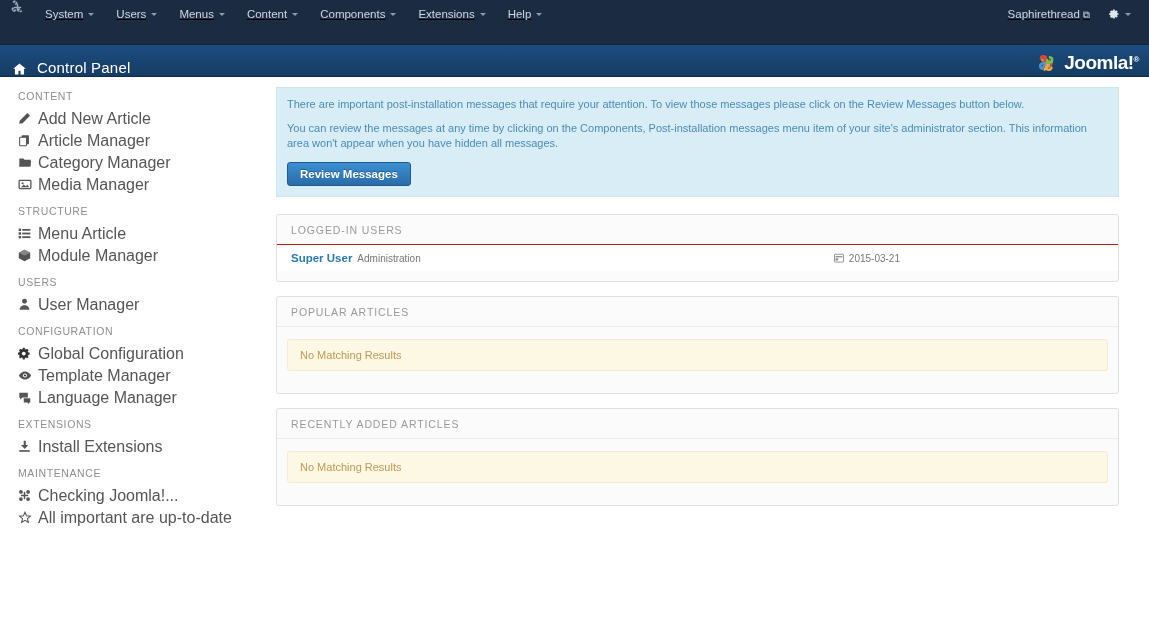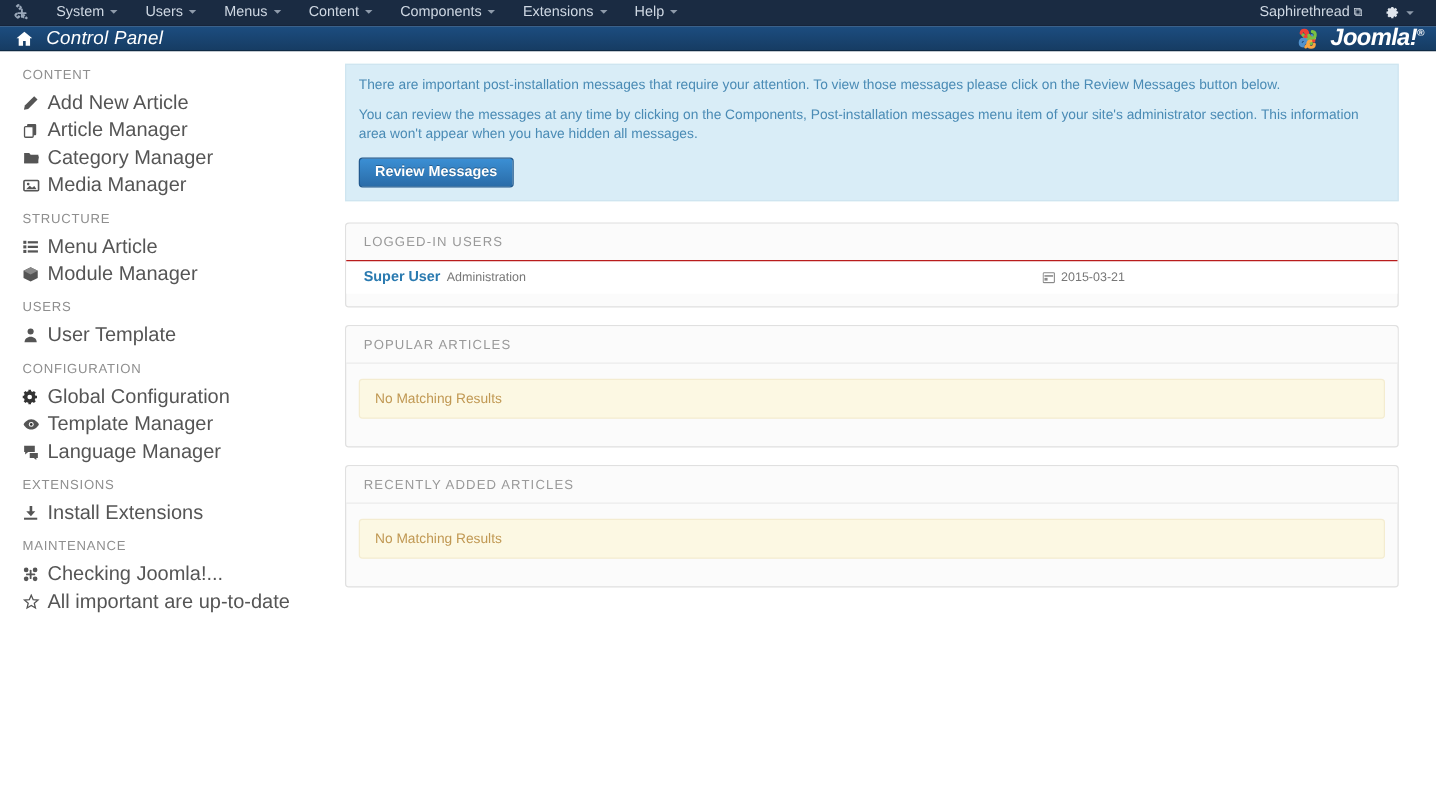--- a/index.html
+++ b/index.html
@@ -5,26 +5,27 @@
   * { box-sizing: border-box; margin: 0; padding: 0; }
   html, body {
     width: 1149px; height: 643px;
     font-family: "Liberation Sans", sans-serif;
     background: #fff;
     overflow: hidden;
   }
 
   
   .topbar {
-    height: 21px;
+    height: 45px;
     background: #1a2b42;
     display: flex;
-    align-items: center;
+    align-items: flex-start;
     position: relative;
     border-bottom: 1px solid #16243a;
+    text-decoration: underline;
   }
   .topbar-brand {
     width: 34px; display: flex; align-items: center; justify-content: center;
   }
   .jmark { display: block; }
   .menu-list { display: flex; align-items: center; height: 28px; }
   .menu-item {
     color: #cfd8e3;
     font-size: 11.5px;
     padding: 0 11px;
@@ -54,27 +55,26 @@
     height: 28px; line-height: 28px; cursor: pointer;
   }
   .ext-icon { font-size: 10px; color: #cfd8e3; margin-left: 3px; }
   .gear-wrap {
     display: flex; align-items: center; padding: 0 8px 0 12px;
     height: 28px; cursor: pointer;
   }
 
   
   .subheader {
-    height: 20px;
+    height: 32px;
     background: linear-gradient(to bottom, #1c4d80 0%, #163c63 100%);
     display: flex;
-    align-items: center;
+    align-items: flex-end;
     position: relative;
     border-bottom: 1px solid #0f2a44;
-    font-style: italic;
   }
   .home-icon { margin: 0 10px 0 12px; display: flex; align-items: center; }
   .page-title {
     color: #ffffff;
     font-size: 15px;
     font-weight: 400;
     letter-spacing: 0.2px;
   }
   .joomla-logo {
     margin-left: auto;
@@ -358,21 +358,21 @@
 
     <div class="side-group">
       <div class="side-head">USERS</div>
       <div class="side-item">
         <span class="side-ico">
           <svg width="13" height="13" viewBox="0 0 16 16">
               <circle cx="8" cy="4" r="3" fill="#555"></circle>
               <path fill="#555" d="M2 14.5c0-3.3 2.7-5.5 6-5.5s6 2.2 6 5.5z"></path>
             </svg>
         </span>
-        <span class="side-label">User Template</span>
+        <span class="side-label">User Manager</span>
       </div>
     </div>
 
     <div class="side-group">
       <div class="side-head">CONFIGURATION</div>
       <div class="side-item">
         <span class="side-ico">
           <svg width="13" height="13" viewBox="0 0 16 16">
               <path fill="#333" d="M14.3 6.8h-1.6a4.9 4.9 0 0 0-.7-1.7l1.1-1.1-1.9-1.9-1.1 1.1a4.9 4.9 0 0 0-1.7-.7V0.9H5.8v1.6a4.9 4.9 0 0 0-1.7.7L3 2.1 1.1 4l1.1 1.1a4.9 4.9 0 0 0-.7 1.7H0v2.6h1.5a4.9 4.9 0 0 0 .7 1.7L1.1 12.2 3 14.1l1.1-1.1a4.9 4.9 0 0 0 1.7.7v1.6h2.6v-1.6a4.9 4.9 0 0 0 1.7-.7l1.1 1.1 1.9-1.9-1.1-1.1a4.9 4.9 0 0 0 .7-1.7h1.6z"></path>
               <circle cx="7.1" cy="8.1" r="2.3" fill="#fff"></circle>

